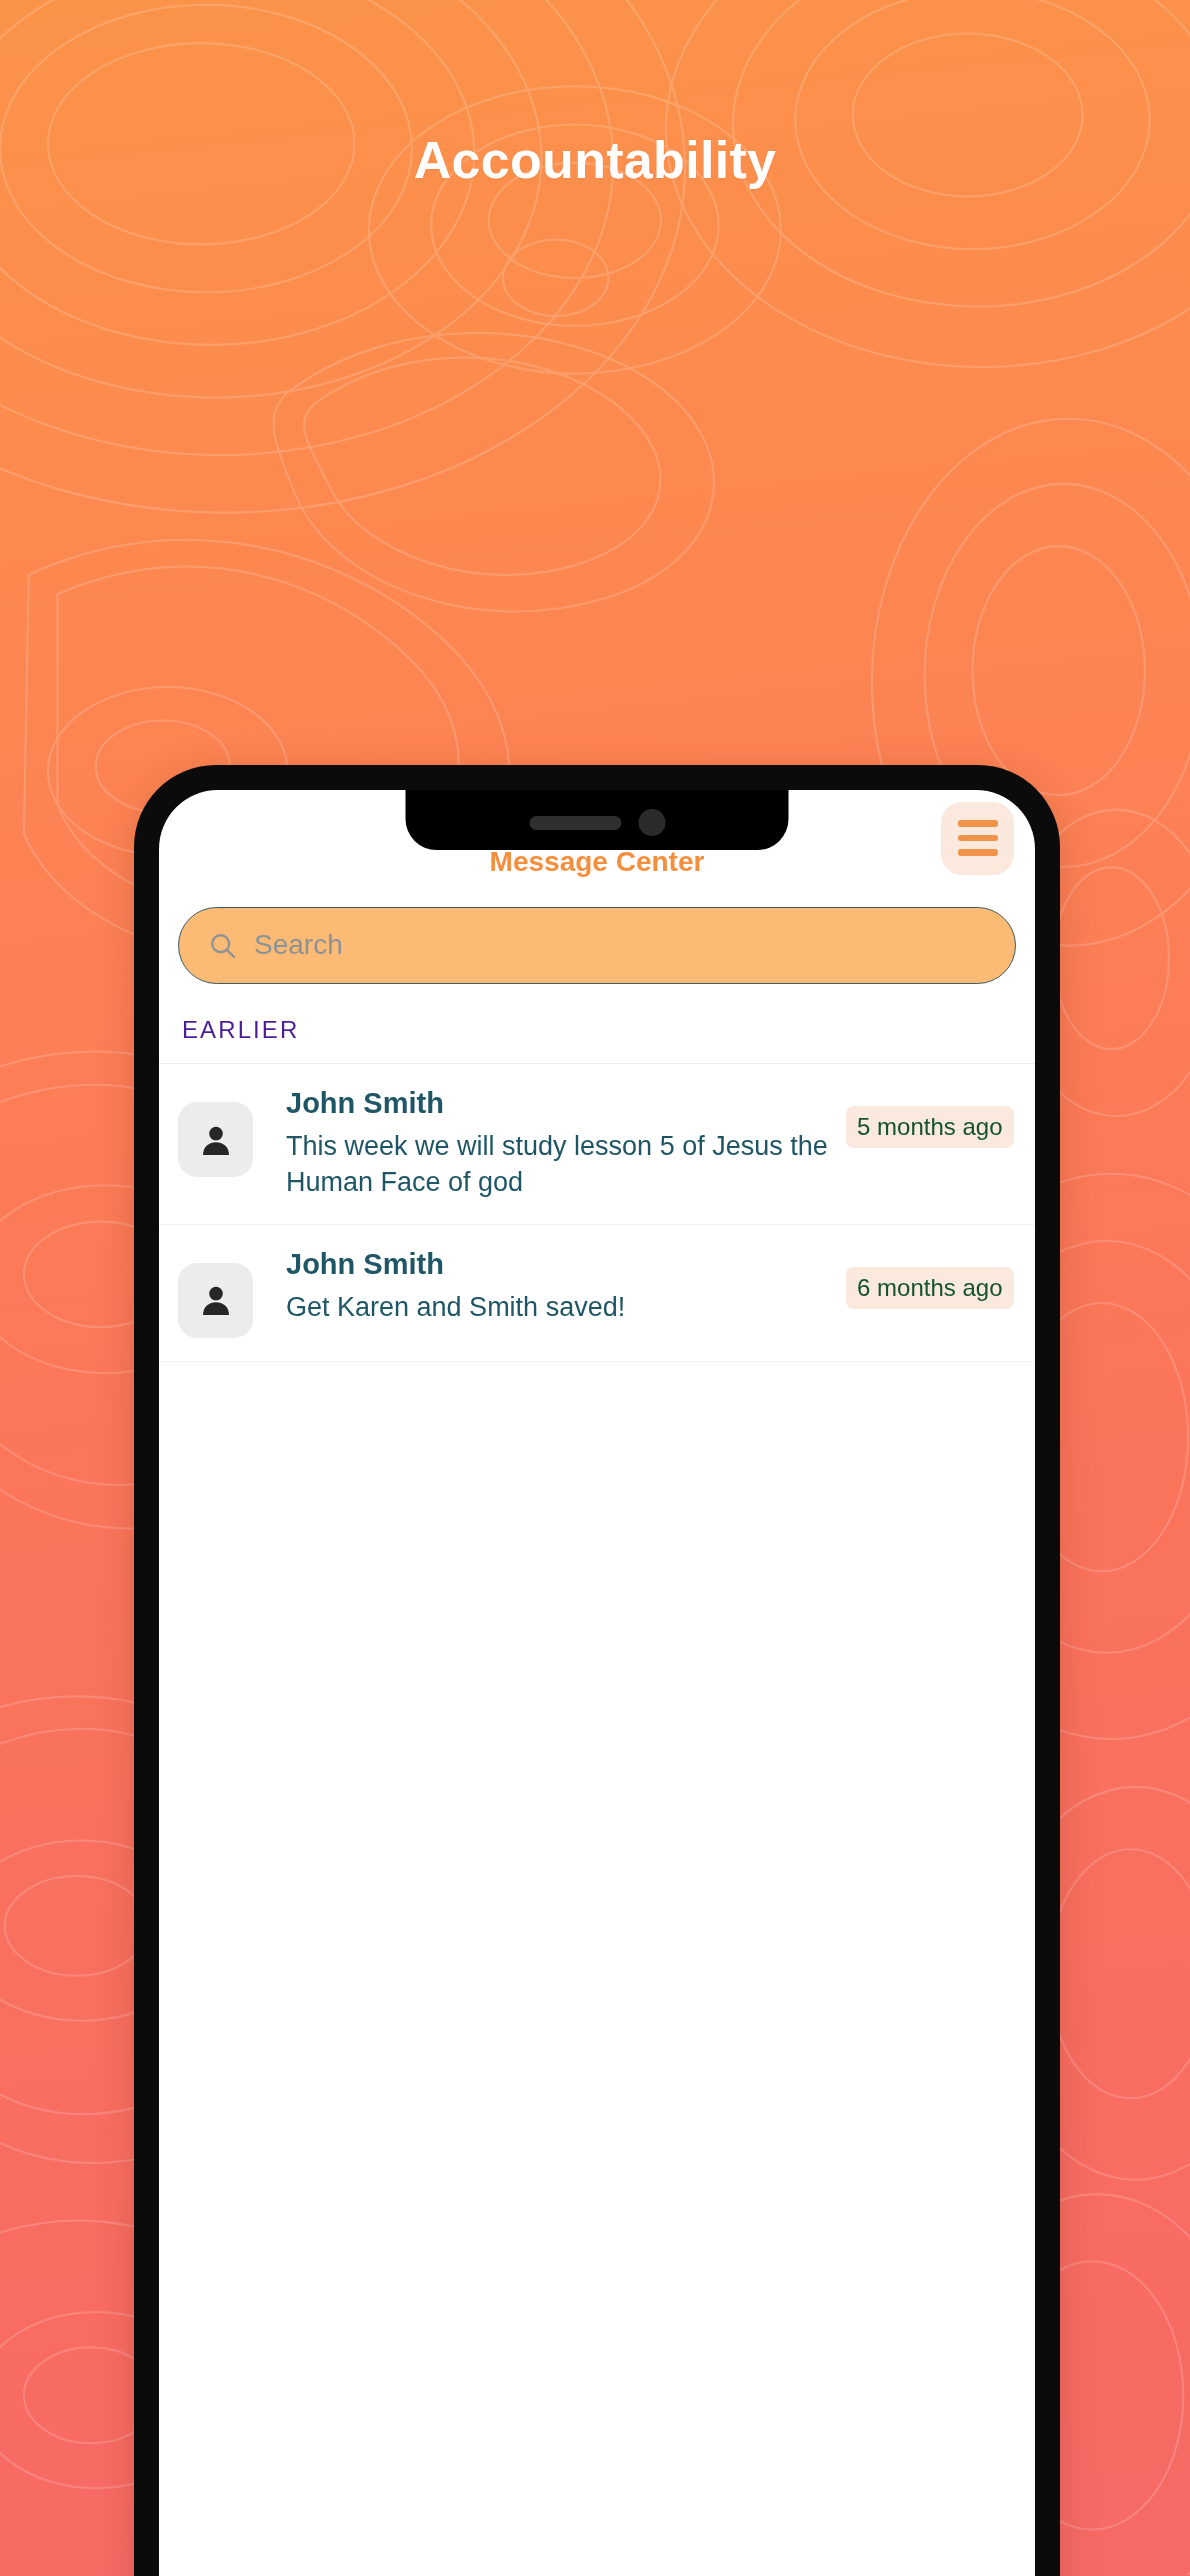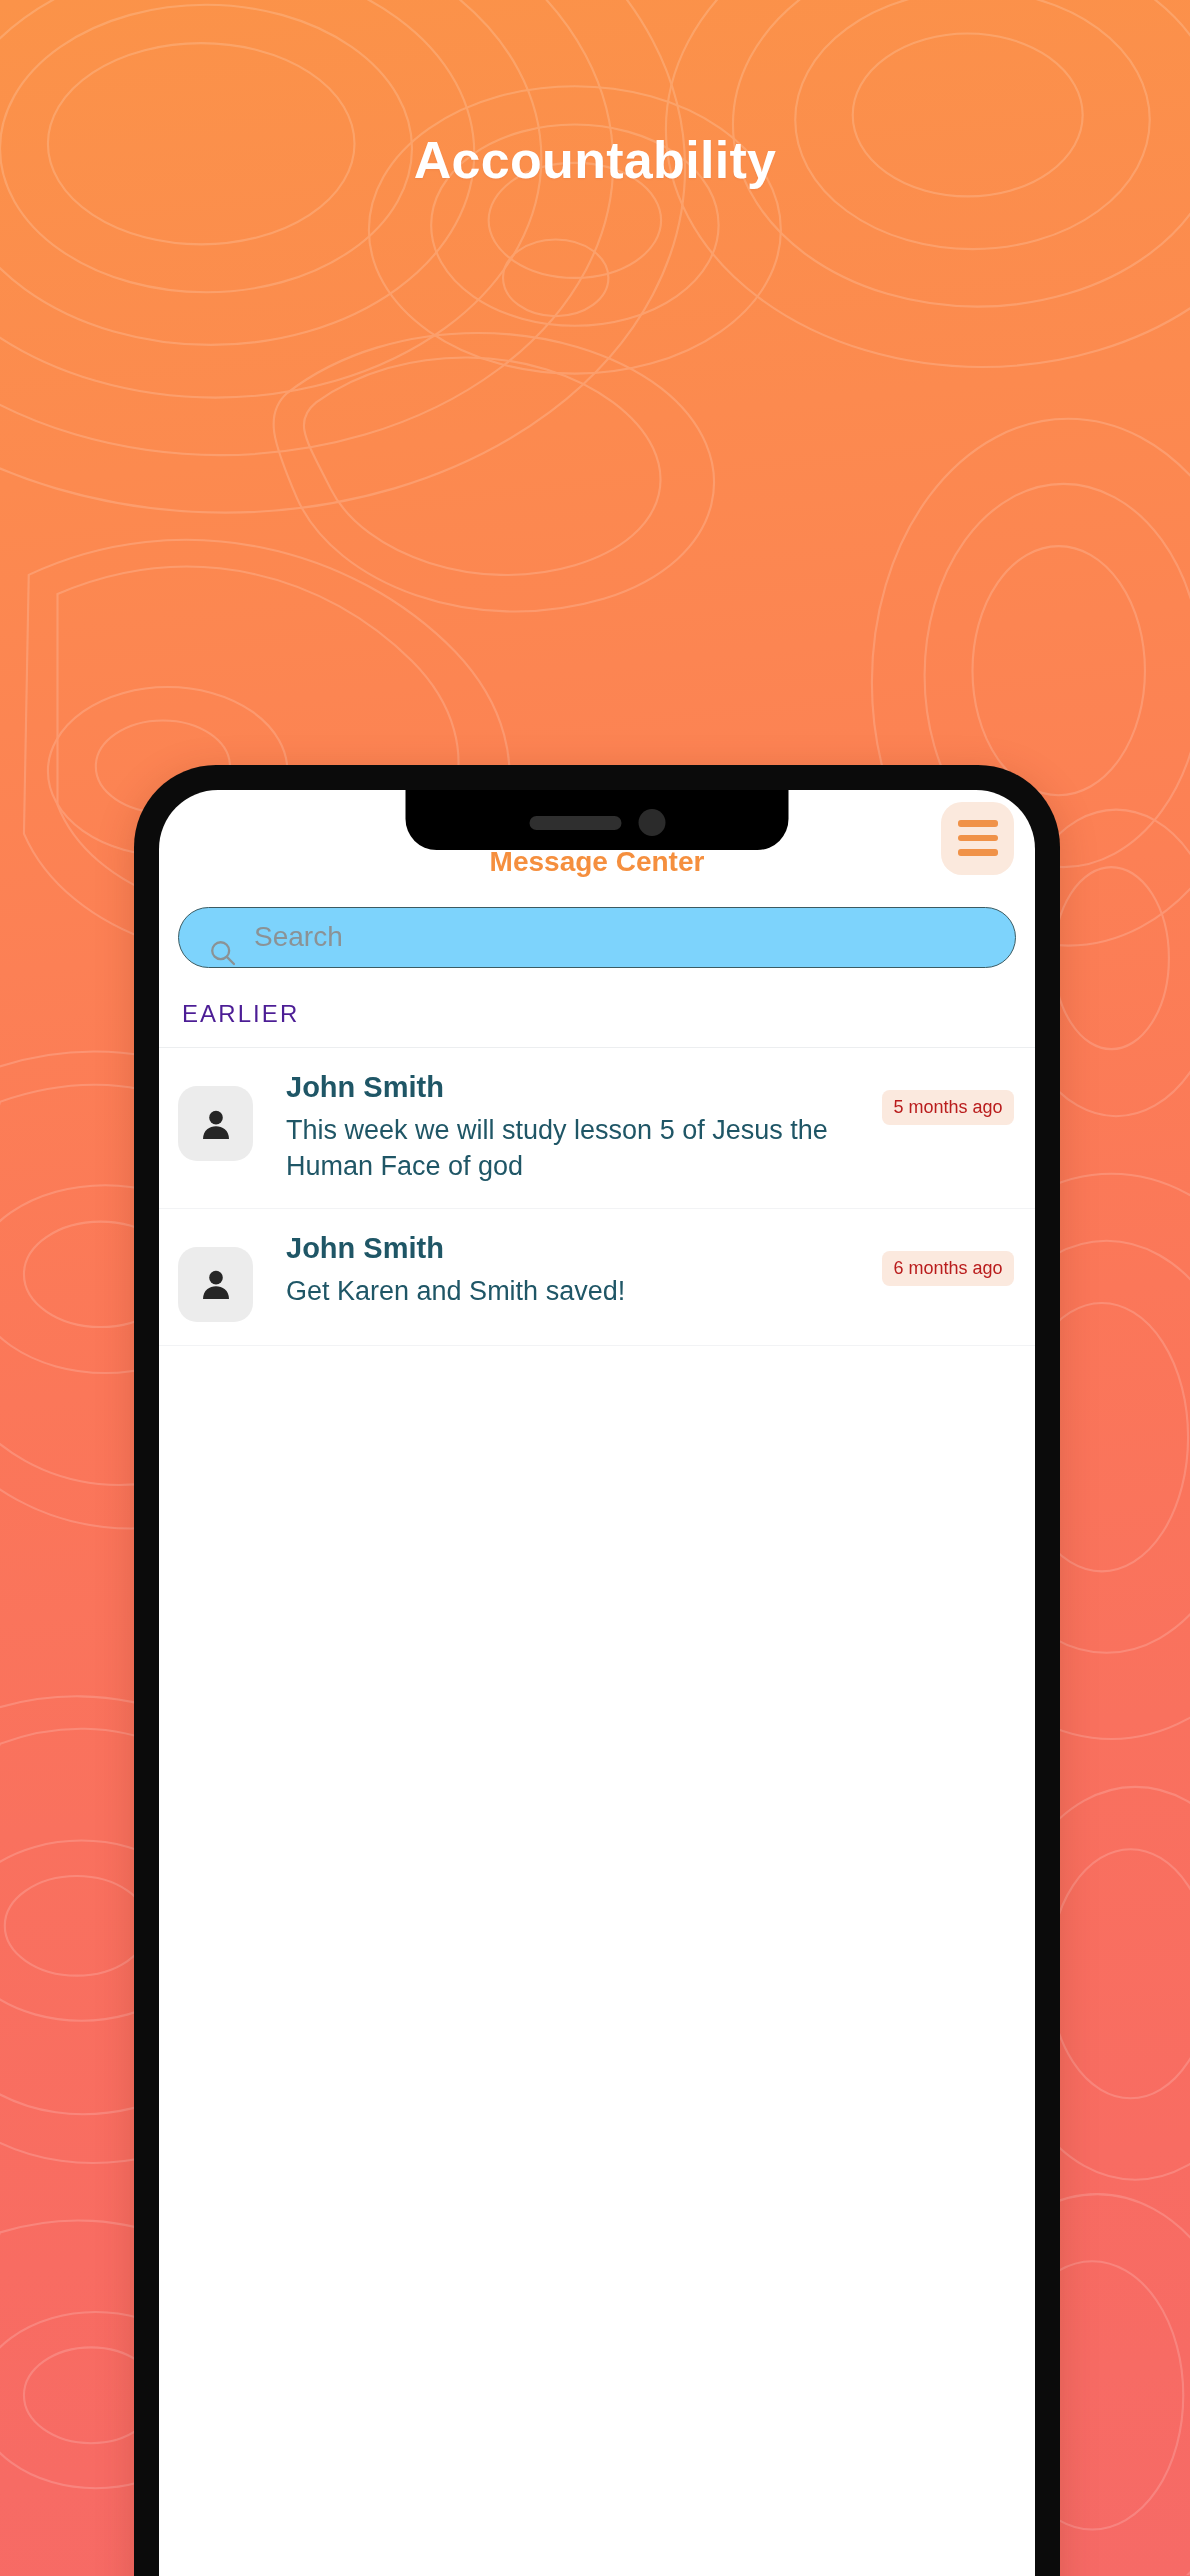--- a/index.html
+++ b/index.html
@@ -144,28 +144,28 @@
     height: 6.7px;
     border-radius: 2.9px;
     background: #f09248;
   }
 
   
   .search-wrap {
     padding: 5.8px 19px 15.3px 19px;
   }
   .search-box {
-    height: 61px;
+    height: 77px;
     border: 1.9px solid #3c5b62;
     border-radius: 42px;
     display: flex;
-    align-items: flex-end;
+    align-items: center;
     gap: 17px;
     padding: 0 29px;
-    background: #7dd3fc;
+    background: #fdba74;
   }
   .search-icon { flex: 0 0 auto; display:block; }
   .search-input {
     border: none;
     outline: none;
     font-family: "Liberation Sans", sans-serif;
     font-size: 28px;
     color: #3b4446;
     background: transparent;
     flex: 1 1 auto;
@@ -219,22 +219,22 @@
     margin-top: 5.8px;
     font-size: 27px;
     color: #1f5666;
     line-height: 1.35;
   }
   .msg-time {
     position: absolute;
     right: 21px;
     top: 42px;
     background: #fbe9de;
-    color: #b91c1c;
-    font-size: 18px;
+    color: #14532d;
+    font-size: 24px;
     padding: 6.7px 11.5px 7.7px 11.5px;
     border-radius: 7.7px;
     white-space: nowrap;
   }
 </style>
 </head>
 <body>
 
 <div id="stage">
 

